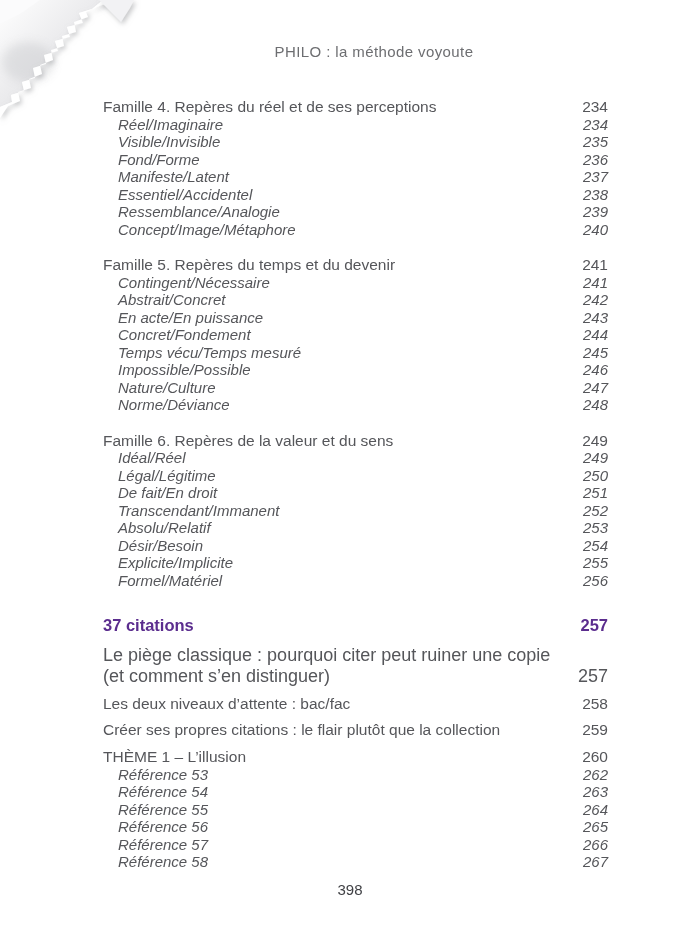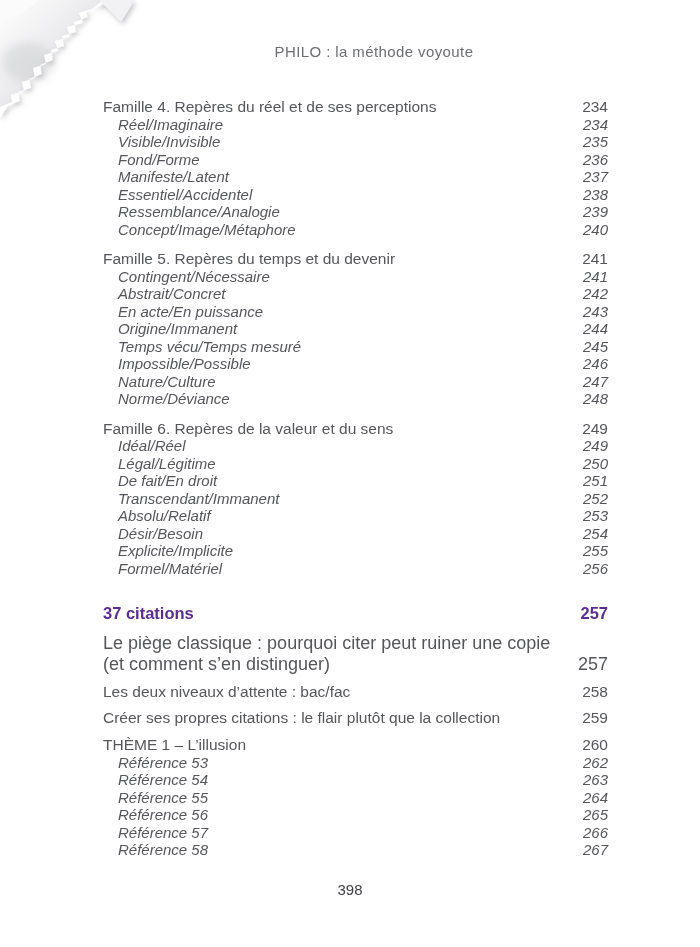--- a/index.html
+++ b/index.html
@@ -29,21 +29,21 @@
   .toc {
     position: absolute;
     top: 94px; left: 103px;
     width: 505px;
     color: var(--body);
   }
   .row { display: flex; justify-content: space-between; }
   .row .lbl { flex: 1 1 auto; padding-right: 12px; }
   .row .pg  { flex: 0 0 auto; white-space: nowrap; align-self: flex-end; }
 
-  .row.section { font-size: 15.5px; line-height: 17.5px; margin-top: 12px; }
+  .row.section { font-size: 15.5px; line-height: 17.5px; margin-top: 18px; }
   .row.section:first-child { margin-top: 4px; }
   .row.sub {
     font-style: italic;
     font-size: 15px; line-height: 17.5px;
   }
   .row.sub .lbl { padding-left: 15px; }
   .row.chapter {
     color: var(--accent);
     font-weight: bold;
     font-size: 16.5px; line-height: 20px;
@@ -137,21 +137,21 @@
       </div>
       <div class="row sub">
         <span class="lbl">Abstrait/Concret</span>
         <span class="pg">242</span>
       </div>
       <div class="row sub">
         <span class="lbl">En acte/En puissance</span>
         <span class="pg">243</span>
       </div>
       <div class="row sub">
-        <span class="lbl">Origine/Immanent</span>
+        <span class="lbl">Concret/Fondement</span>
         <span class="pg">244</span>
       </div>
       <div class="row sub">
         <span class="lbl">Temps vécu/Temps mesuré</span>
         <span class="pg">245</span>
       </div>
       <div class="row sub">
         <span class="lbl">Impossible/Possible</span>
         <span class="pg">246</span>
       </div>

